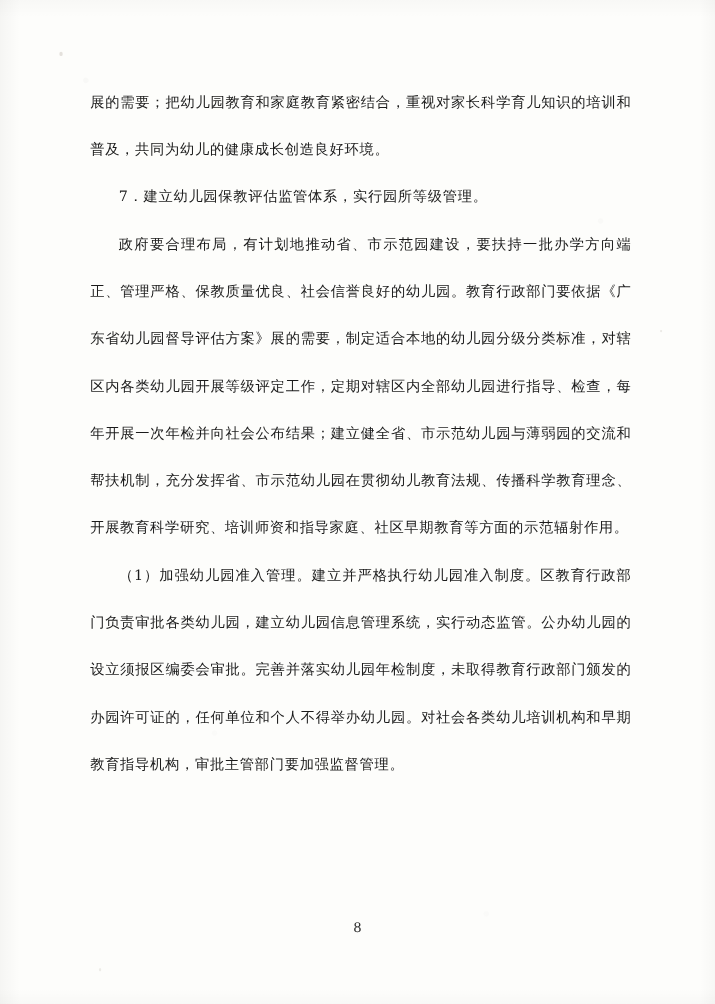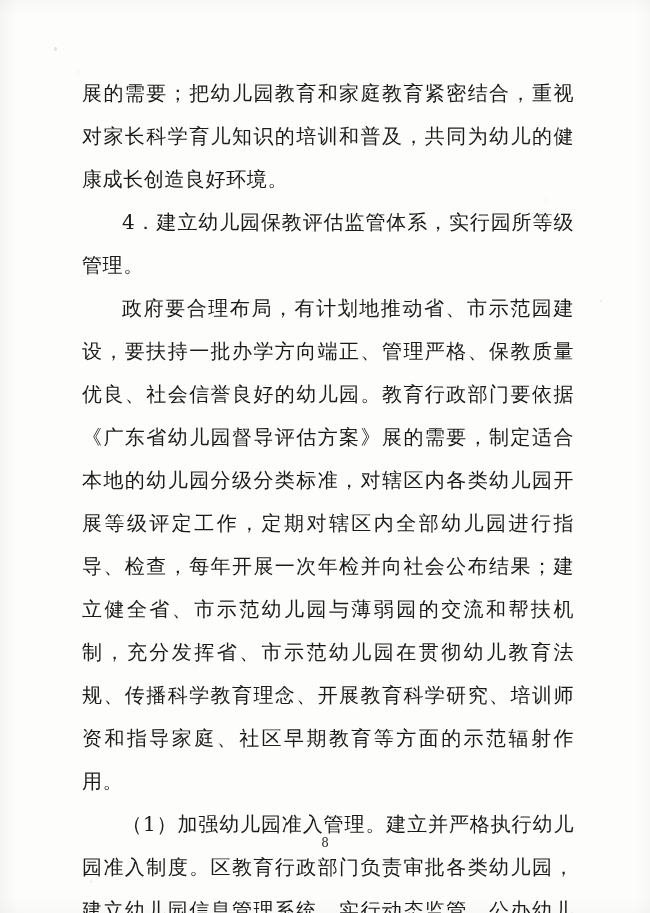--- a/index.html
+++ b/index.html
@@ -43,21 +43,21 @@
   #speck-3 { left: 90px; top: 880px; width: 2px; height: 3px; opacity: 0.35; }
 
   #body-text {
     position: absolute;
     left: 82px;
     top: 72px;
     width: 492px;
   }
   .para {
     font-family: "DejaVu Serif", serif;
-    font-size: 20px;
+    font-size: 13px;
     line-height: 43px;
     color: #1b1b1b;
     letter-spacing: 0.6px;
     text-align: justify;
     text-justify: inter-character;
     margin: 0;
     text-indent: 0;
   }
   .para.indent {
     text-indent: 2em;
@@ -77,19 +77,19 @@
 <body>
 
 <div id="page">
   <div id="paper-texture"></div>
   <div id="speck-1"></div>
   <div id="speck-2"></div>
   <div id="speck-3"></div>
 
   <div id="body-text">
     <p class="para">展的需要；把幼儿园教育和家庭教育紧密结合，重视对家长科学育儿知识的培训和普及，共同为幼儿的健康成长创造良好环境。</p>
-    <p class="para indent">4．建立幼儿园保教评估监管体系，实行园所等级管理。</p>
+    <p class="para indent">7．建立幼儿园保教评估监管体系，实行园所等级管理。</p>
     <p class="para indent">政府要合理布局，有计划地推动省、市示范园建设，要扶持一批办学方向端正、管理严格、保教质量优良、社会信誉良好的幼儿园。教育行政部门要依据《广东省幼儿园督导评估方案》展的需要，制定适合本地的幼儿园分级分类标准，对辖区内各类幼儿园开展等级评定工作，定期对辖区内全部幼儿园进行指导、检查，每年开展一次年检并向社会公布结果；建立健全省、市示范幼儿园与薄弱园的交流和帮扶机制，充分发挥省、市示范幼儿园在贯彻幼儿教育法规、传播科学教育理念、开展教育科学研究、培训师资和指导家庭、社区早期教育等方面的示范辐射作用。</p>
     <p class="para indent">（1）加强幼儿园准入管理。建立并严格执行幼儿园准入制度。区教育行政部门负责审批各类幼儿园，建立幼儿园信息管理系统，实行动态监管。公办幼儿园的设立须报区编委会审批。完善并落实幼儿园年检制度，未取得教育行政部门颁发的办园许可证的，任何单位和个人不得举办幼儿园。对社会各类幼儿培训机构和早期教育指导机构，审批主管部门要加强监督管理。</p>
   </div>
 
   <div id="page-number">8</div>
 </div>
 
 </body></html>

